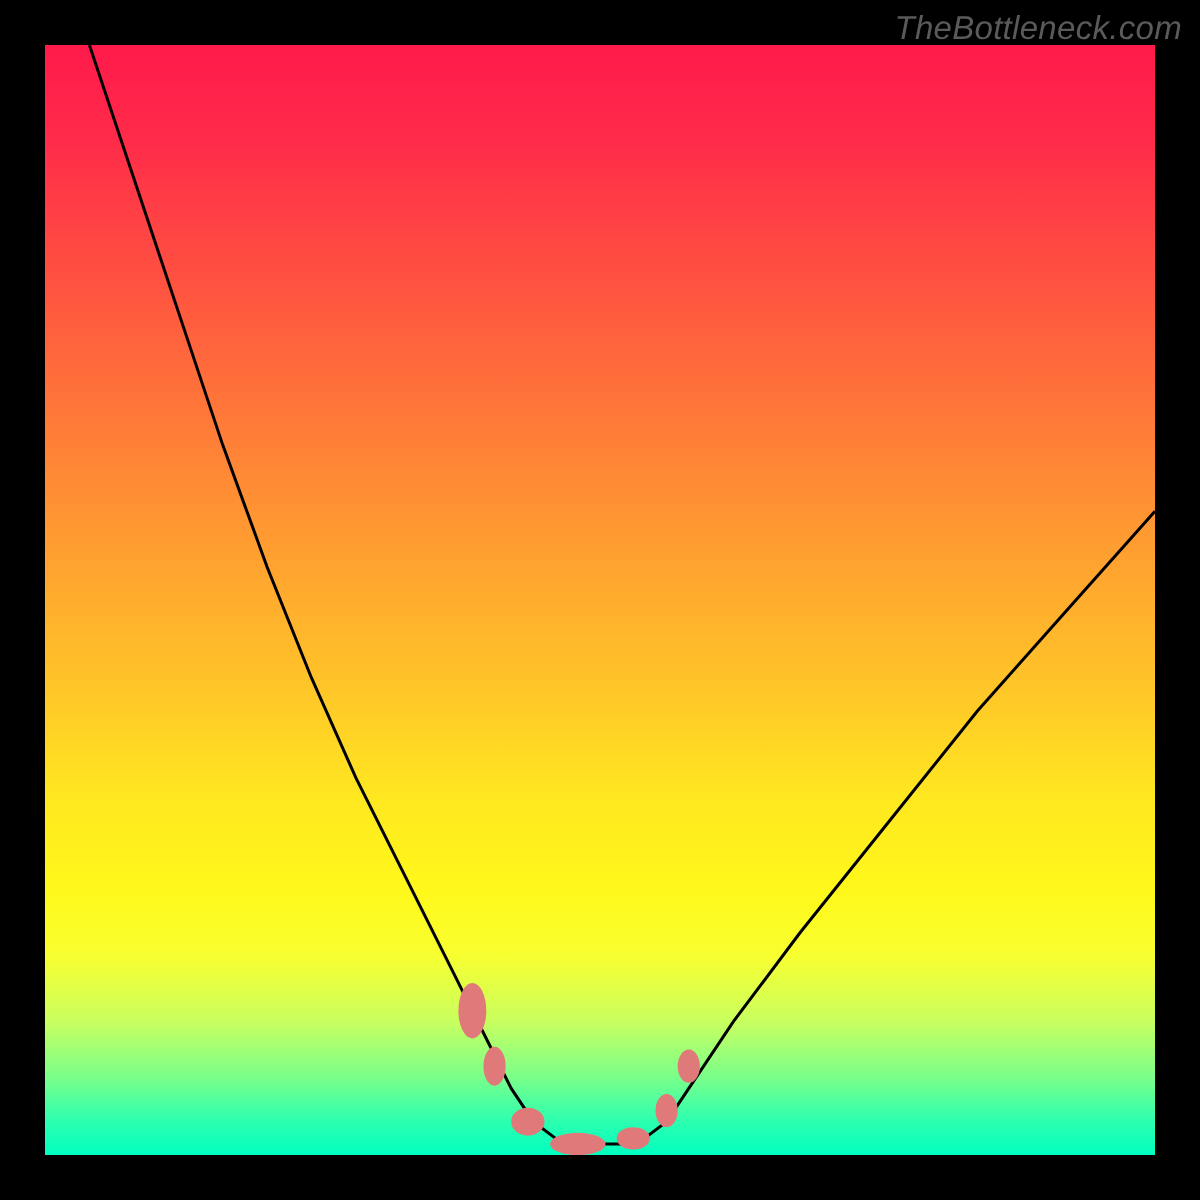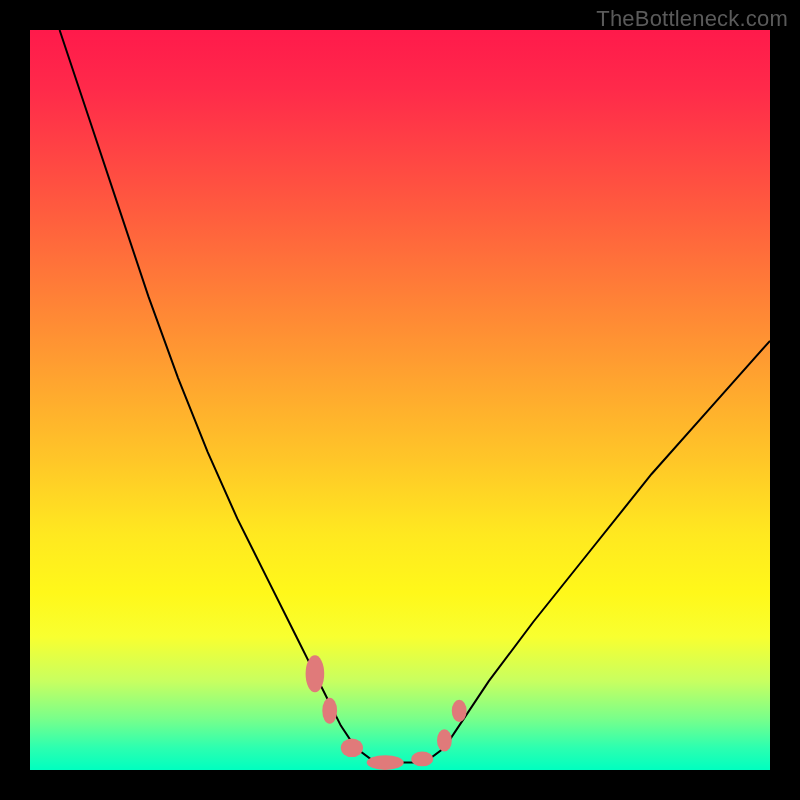--- a/index.html
+++ b/index.html
@@ -9,20 +9,21 @@
     height: 800px;
     background: #000;
     font-family: Arial, Helvetica, sans-serif;
     overflow: hidden;
   }
   .frame {
     position: relative;
     width: 800px;
     height: 680px;
     background: #000;
+    font-style: italic;
   }
   .plot-area {
     position: absolute;
     left: 30px;
     top: 30px;
     width: 740px;
     height: 740px;
     
     background: linear-gradient(
       to bottom,

